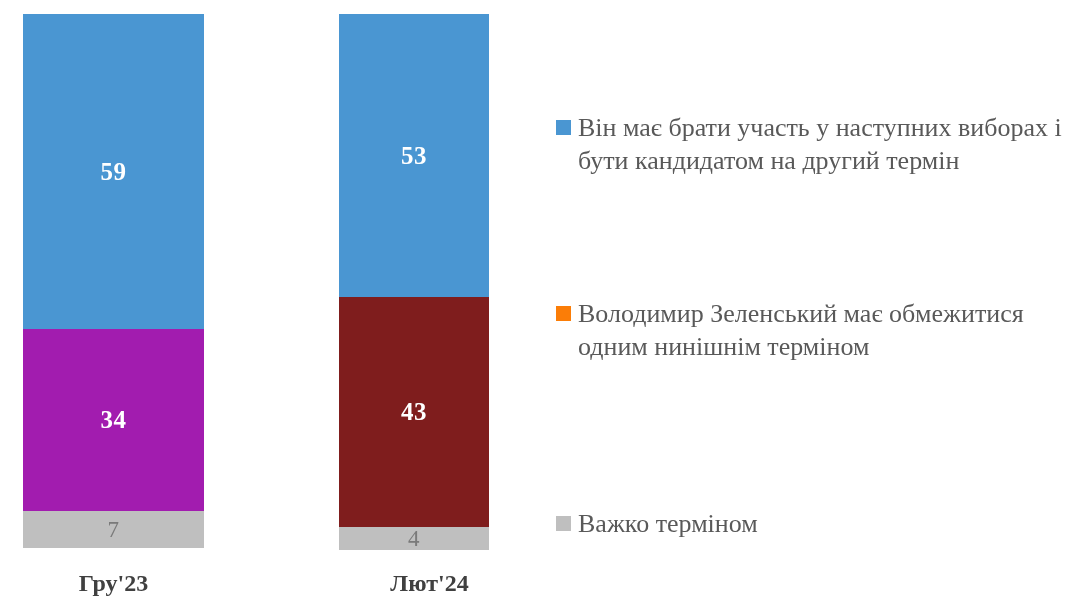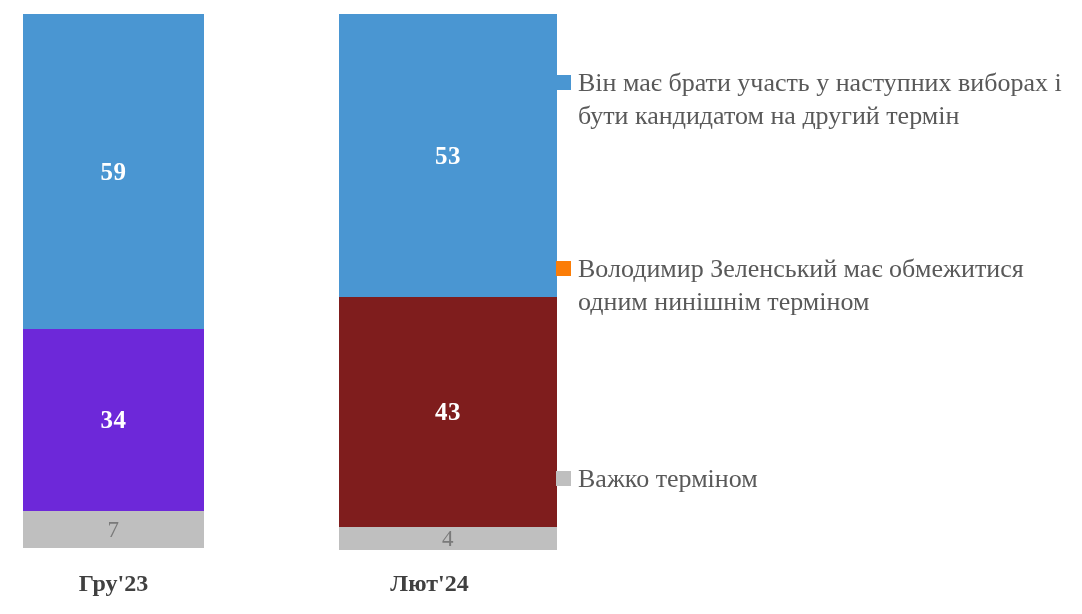--- a/index.html
+++ b/index.html
@@ -33,21 +33,21 @@
   }
 
   .bar-column {
     position: absolute;
     top: 14px;
     height: 534px;
     display: flex;
     flex-direction: column;
   }
   .bar-column.col-0 { left: 23px;  width: 181px; }
-  .bar-column.col-1 { left: 339px; width: 218px; }
+  .bar-column.col-1 { left: 339px; width: 150px; }
 
   .bar-seg {
     position: relative;
     width: 100%;
     display: flex;
     align-items: center;
     justify-content: center;
     box-sizing: border-box;
   }
   .bar-seg .seg-label {
@@ -84,20 +84,21 @@
     top: 0;
     width: 526px;
     height: 614px;
   }
   .legend-item {
     position: absolute;
     left: 0;
     display: flex;
     align-items: flex-start;
     width: 520px;
+    margin-top: 45px;
   }
   .legend-item.li-0 { top: 66px; }
   .legend-item.li-1 { top: 252px; }
   .legend-item.li-2 { top: 462px; }
 
   .legend-marker {
     width: 15px;
     height: 15px;
     flex: 0 0 15px;
     margin-top: 9px;
@@ -114,21 +115,21 @@
 <body>
 
 <div id="chart-root">
 
   <div class="plot-area">
 
     <div class="bar-column col-0">
       <div class="bar-seg seg-blue" style="flex: 0 0 59%; background: rgb(74, 150, 210);">
         <span class="seg-label">59</span>
       </div>
-      <div class="bar-seg seg-orange" style="flex: 0 0 34%; background: #6d28d9;">
+      <div class="bar-seg seg-orange" style="flex: 0 0 34%; background: #a21caf;">
         <span class="seg-label">34</span>
       </div>
       <div class="bar-seg seg-other" style="flex: 0 0 7%; background: rgb(191, 191, 191);">
         <span class="seg-label">7</span>
       </div>
     </div>
 
     <div class="bar-column col-1">
       <div class="bar-seg seg-blue" style="flex: 0 0 53%; background: rgb(74, 150, 210);">
         <span class="seg-label">53</span>

